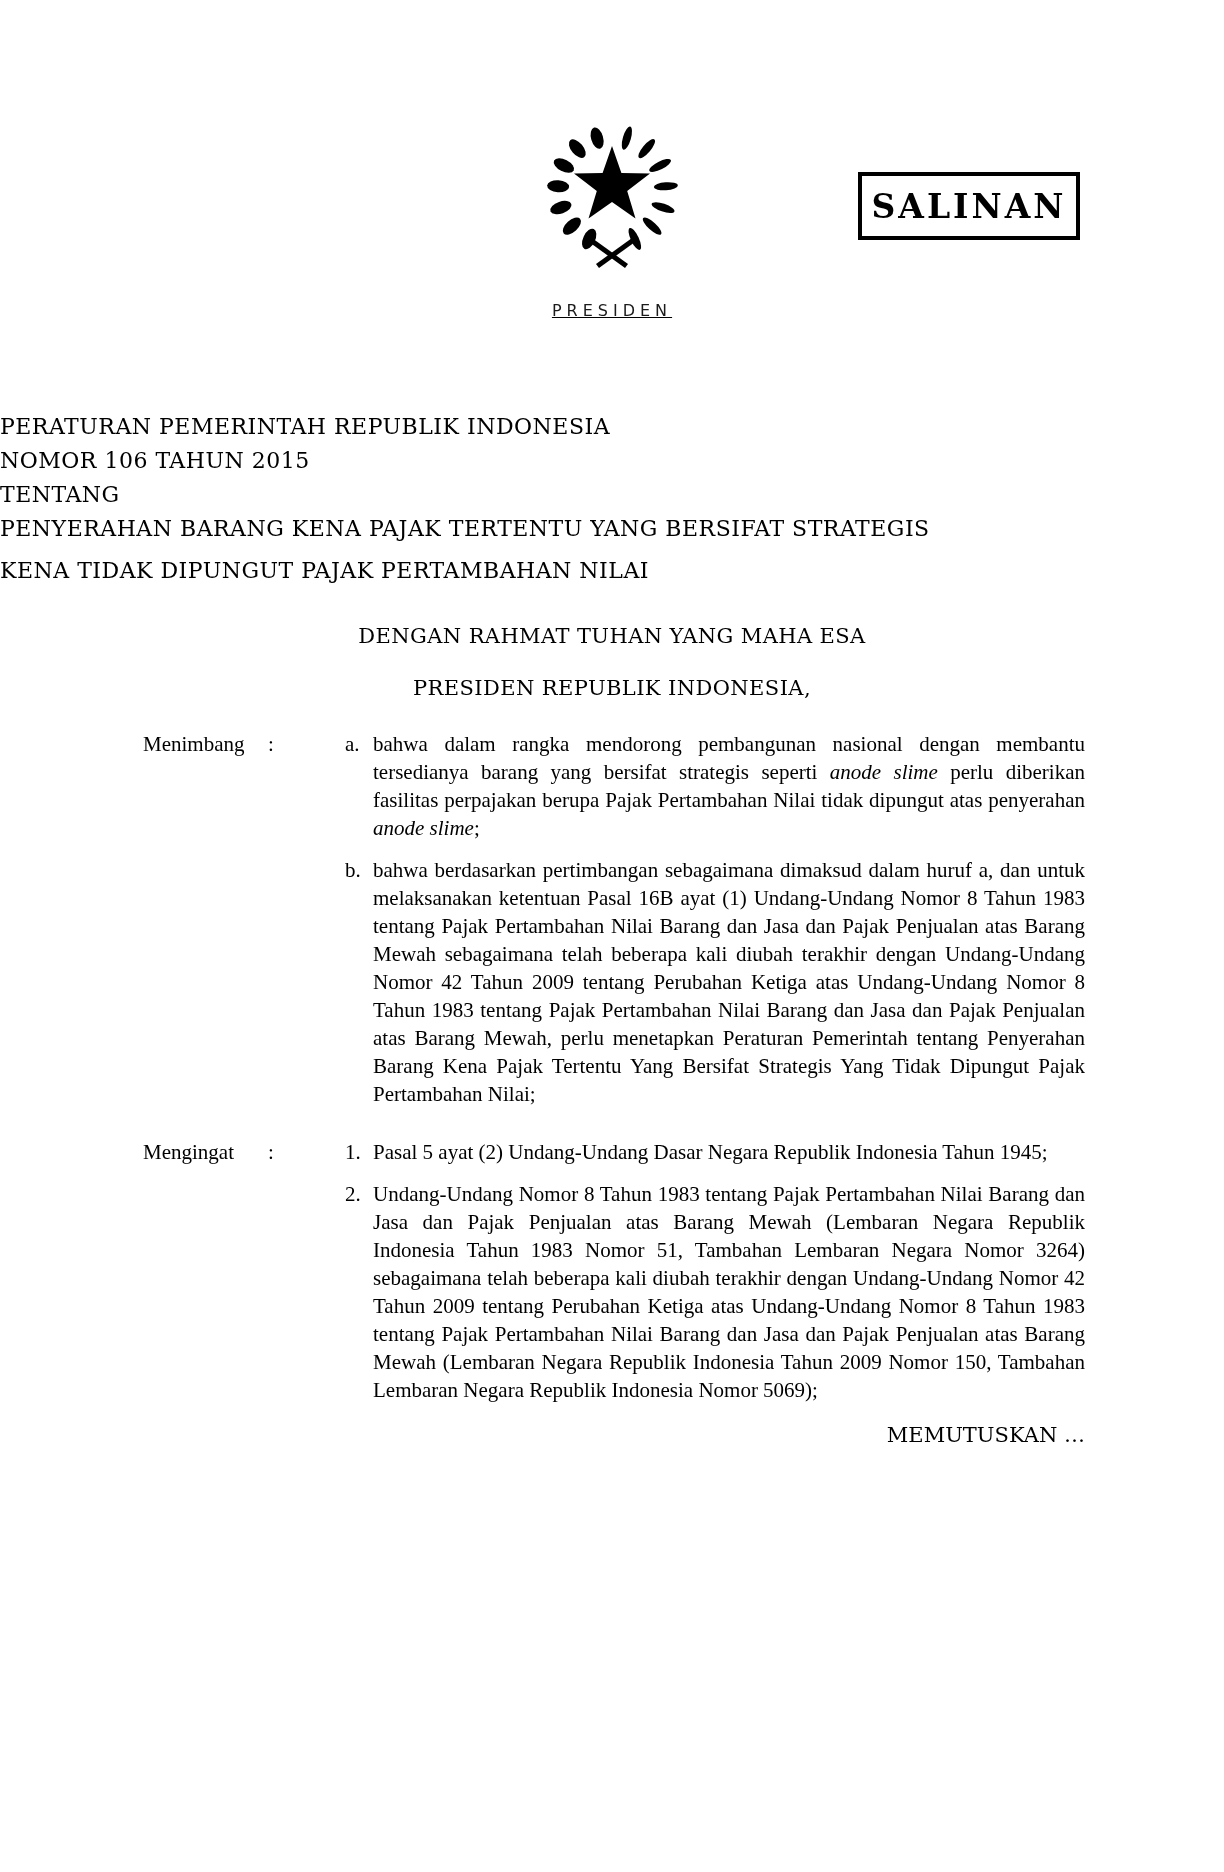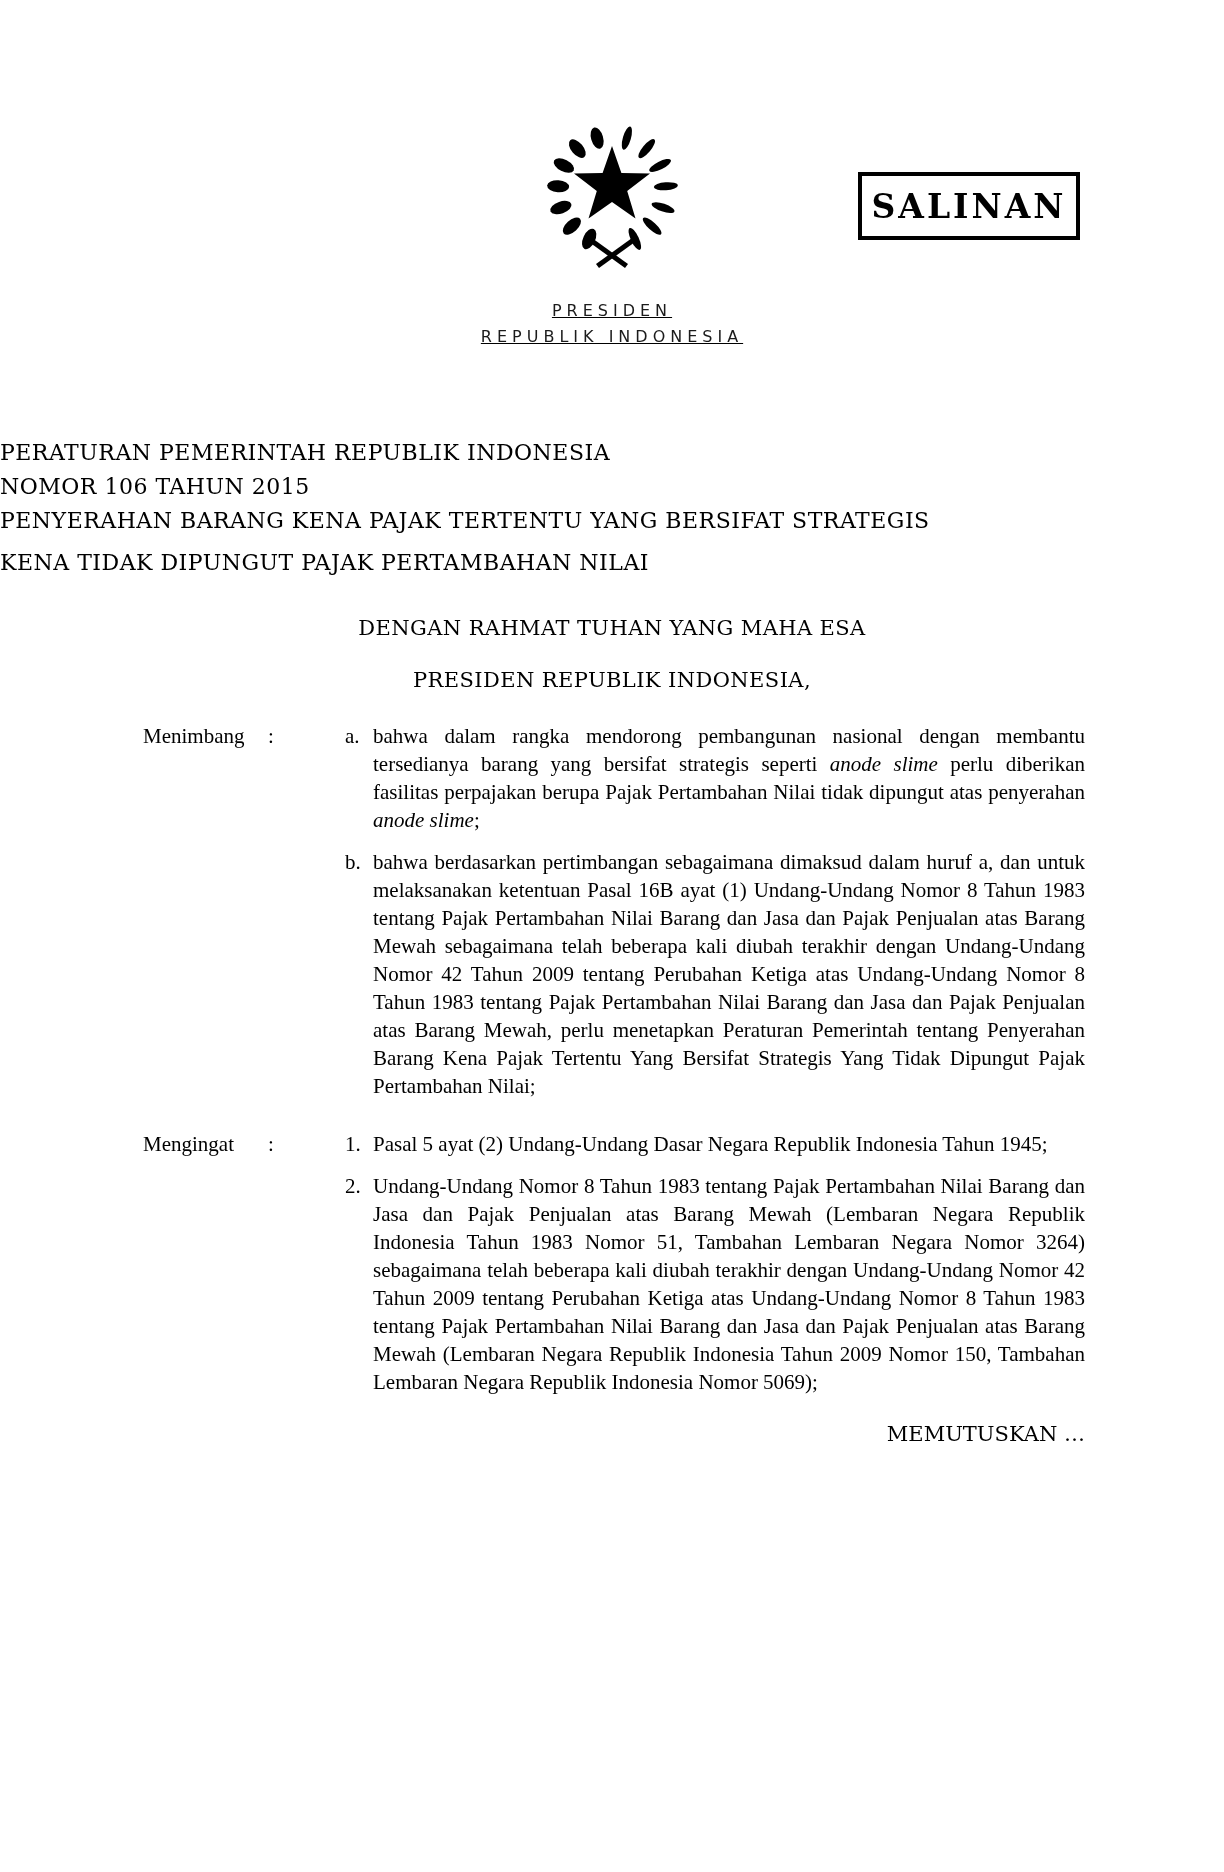--- a/index.html
+++ b/index.html
@@ -106,21 +106,21 @@
   }
   .item:last-child { margin-bottom: 0; }
   .marker {
     position: absolute;
     left: 0;
     top: 0;
   }
   .italic { font-style: italic; }
 
   .memutuskan {
-    margin-top: 24px;
+    margin-top: 17px;
     text-align: right;
     line-height: 28px;
   }
 </style>
 </head>
 <body>
 
 <div class="page">
 
   <div class="stamp">
@@ -147,27 +147,27 @@
         <ellipse cx="70" cy="24" rx="4" ry="12" transform="rotate(132 70 78)"></ellipse>
         <ellipse cx="70" cy="24" rx="4" ry="12" transform="rotate(155 70 78)"></ellipse>
 
         <path d="M54,152 L90,126 L93,130 L57,156 Z"></path>
         <path d="M86,152 L50,126 L47,130 L83,156 Z"></path>
       </g>
       <polygon fill="#000" points="70,34 79.4,61.1 108,61.6 85.2,78.9 93.5,106.4 70,90 46.5,106.4 54.8,78.9 32,61.6 60.6,61.1"></polygon>
     </svg>
     <div class="seal-caption">
       <div>PRESIDEN</div>
-      <div>REPUBLIK INDONESIA</div>
     </div>
   </div>
 
   <div class="title-block">
     <div class="title-line">PERATURAN PEMERINTAH REPUBLIK INDONESIA</div>
     <div class="title-line">NOMOR 106 TAHUN 2015</div>
+    <div class="title-line">TENTANG</div>
     <div class="title-line">PENYERAHAN BARANG KENA PAJAK TERTENTU YANG BERSIFAT STRATEGIS</div>
     <div class="title-line last">KENA TIDAK DIPUNGUT PAJAK PERTAMBAHAN NILAI</div>
   </div>
 
   <div class="invocation">DENGAN RAHMAT TUHAN YANG MAHA ESA</div>
   <div class="issuer">PRESIDEN REPUBLIK INDONESIA,</div>
 
   <div class="content">
 
     <div class="clause">

